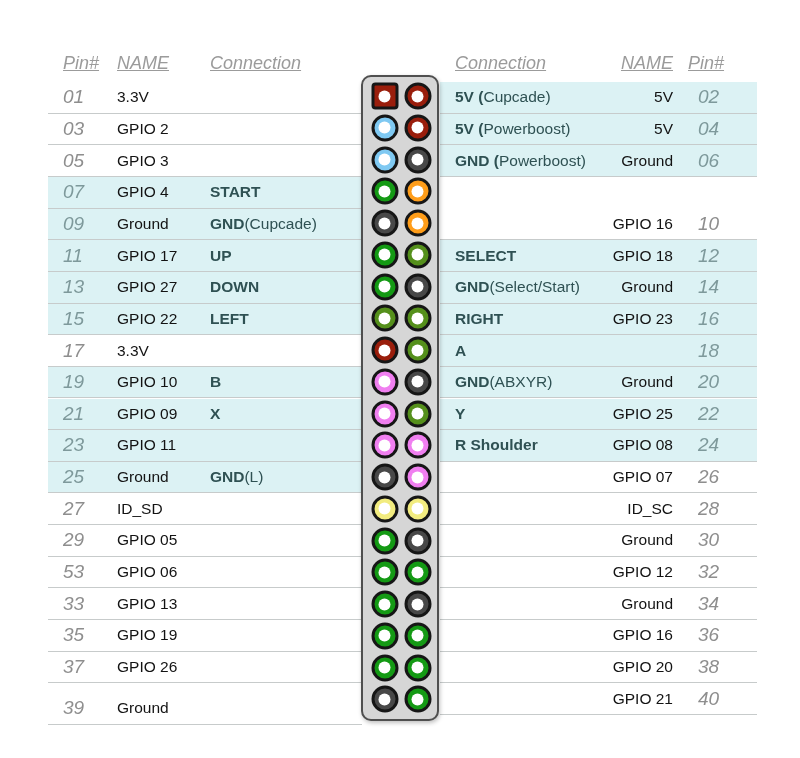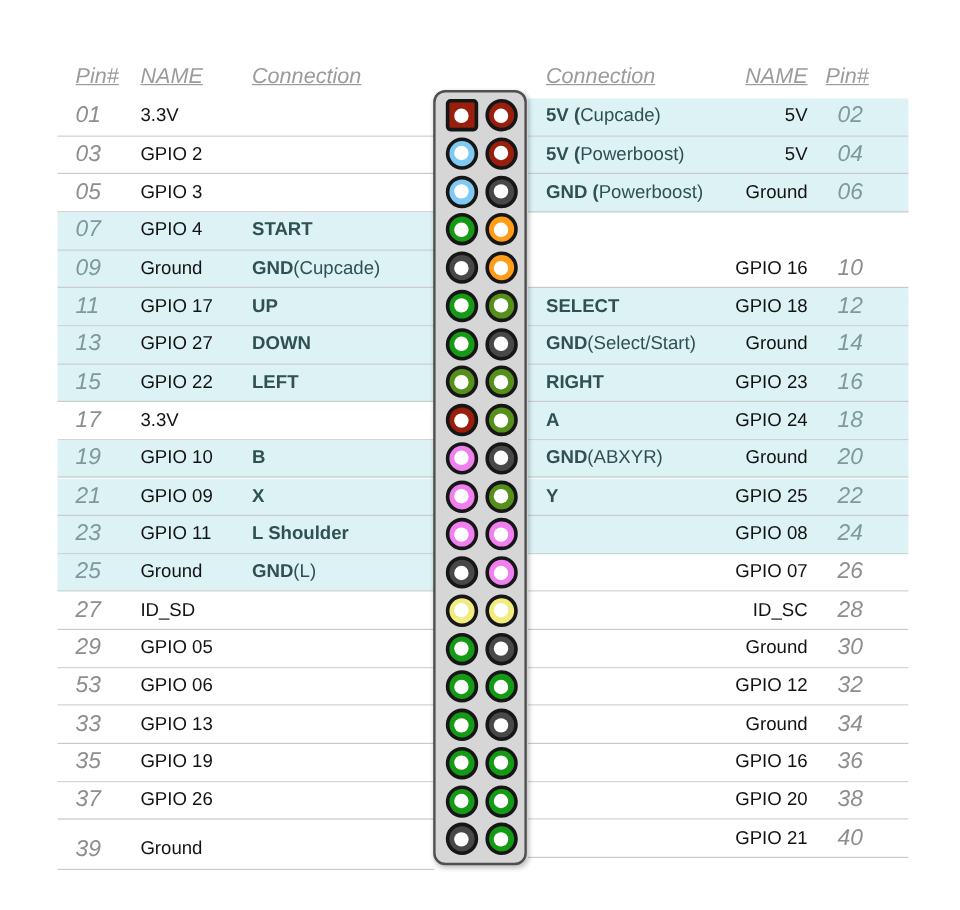--- a/index.html
+++ b/index.html
@@ -125,23 +125,20 @@
       <div class="row hl" style="top: 316.5px;">
         <div class="cell cell-pin">21</div>
         <div class="cell cell-name">GPIO 09</div>
         <div class="cell cell-conn conn">
           <b>X</b>
         </div>
       </div>
       <div class="row hl" style="top: 348.15px;">
         <div class="cell cell-pin">23</div>
         <div class="cell cell-name">GPIO 11</div>
-        <div class="cell cell-conn conn">
-          <b>L Shoulder</b>
-        </div>
       </div>
       <div class="row hl" style="top: 379.8px;">
         <div class="cell cell-pin">25</div>
         <div class="cell cell-name">Ground</div>
         <div class="cell cell-conn conn"><b>GND</b> (L)</div>
       </div>
       <div class="row" style="top: 411.45px;">
         <div class="cell cell-pin">27</div>
         <div class="cell cell-name">ID_SD</div>
         <div class="cell cell-conn conn"></div>
@@ -220,36 +217,38 @@
         <div class="cell cell-conn conn">
           <b>RIGHT</b>
         </div>
         <div class="cell cell-name">GPIO 23</div>
         <div class="cell cell-pin">16</div>
       </div>
       <div class="row hl" style="top: 253.2px;">
         <div class="cell cell-conn conn">
           <b>A</b>
         </div>
-        <div class="cell cell-name">GPIO 24</div>
         <div class="cell cell-pin">18</div>
       </div>
       <div class="row hl" style="top: 284.85px;">
         <div class="cell cell-conn conn"><b>GND</b> (ABXYR)</div>
         <div class="cell cell-name">Ground</div>
         <div class="cell cell-pin">20</div>
       </div>
       <div class="row hl" style="top: 316.5px;">
         <div class="cell cell-conn conn">
           <b>Y</b>
         </div>
         <div class="cell cell-name">GPIO 25</div>
         <div class="cell cell-pin">22</div>
       </div>
       <div class="row hl" style="top: 348.15px;">
+        <div class="cell cell-conn conn">
+          <b>R Shoulder</b>
+        </div>
         <div class="cell cell-name">GPIO 08</div>
         <div class="cell cell-pin">24</div>
       </div>
       <div class="row" style="top: 379.8px;">
         <div class="cell cell-conn conn"></div>
         <div class="cell cell-name">GPIO 07</div>
         <div class="cell cell-pin">26</div>
       </div>
       <div class="row" style="top: 411.45px;">
         <div class="cell cell-conn conn"></div>

